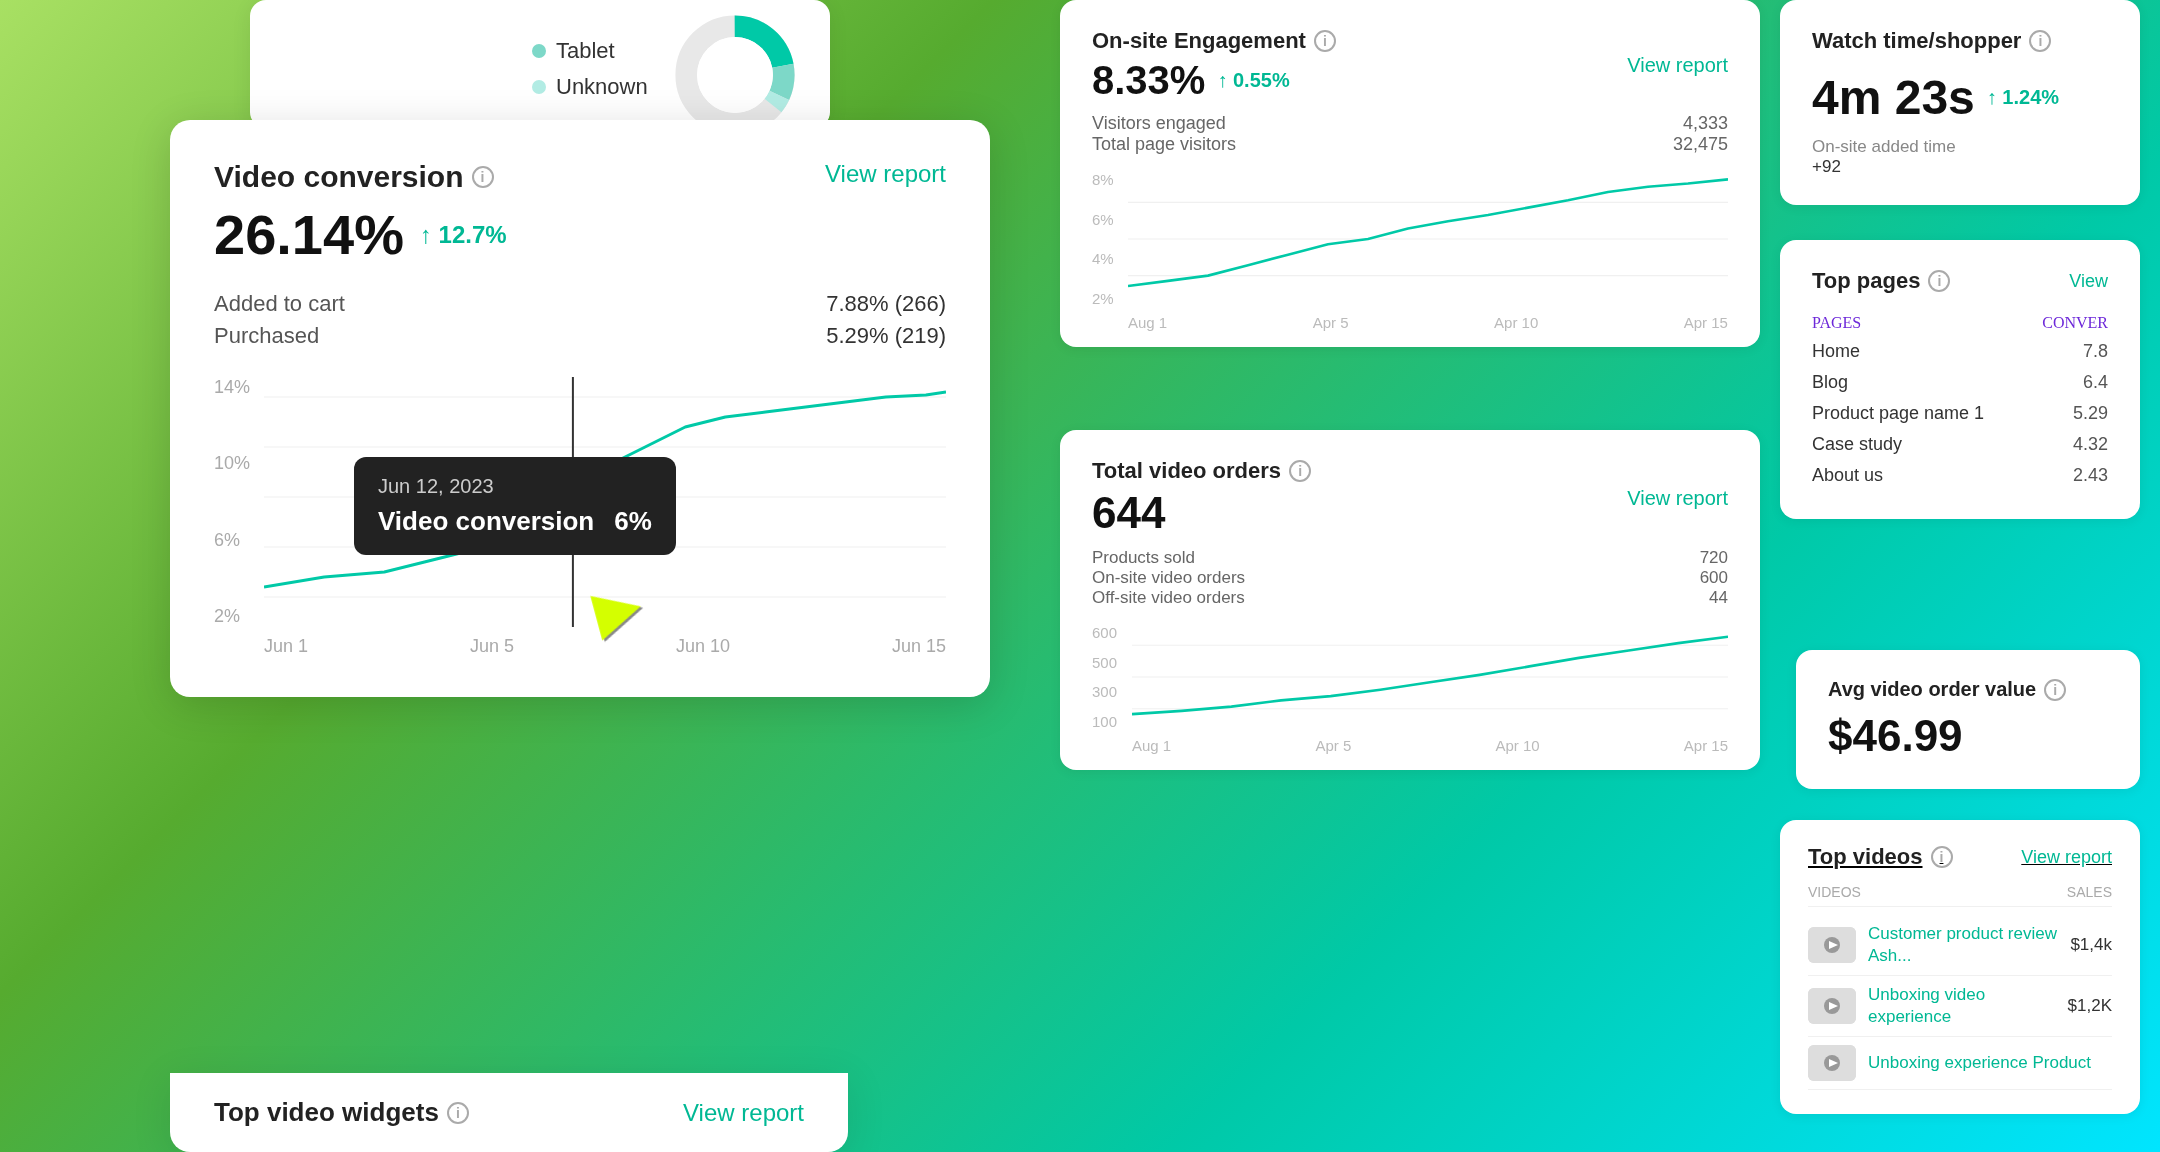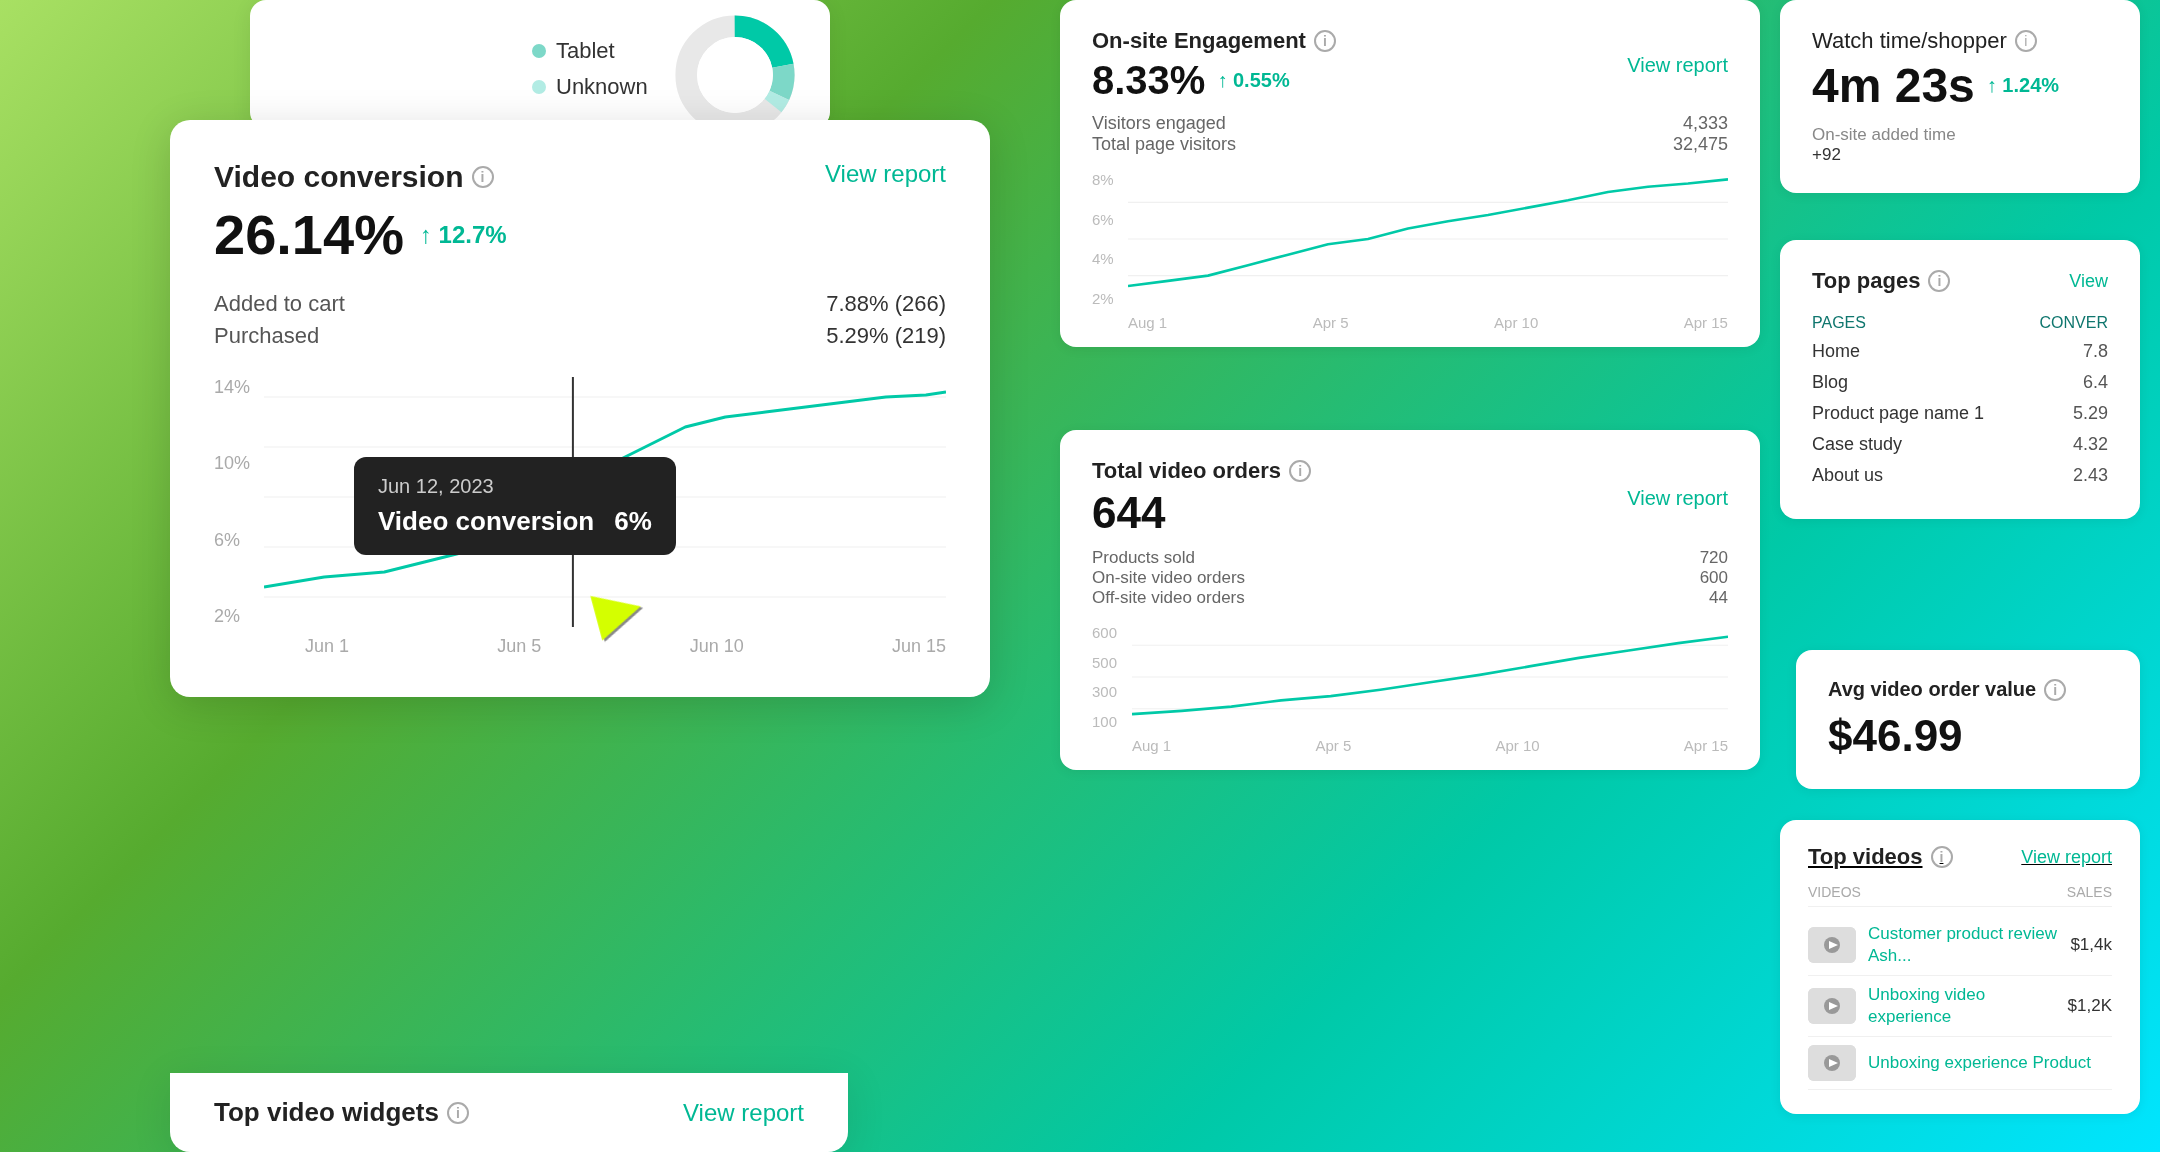--- a/index.html
+++ b/index.html
@@ -167,21 +167,20 @@
 
     .chart-x-labels {
       position: absolute;
       bottom: 0;
       left: 50px;
       right: 0;
       display: flex;
       justify-content: space-between;
       font-size: 18px;
       color: #aaa;
-      margin-left: 41px;
     }
 
     .chart-svg-area {
       position: absolute;
       left: 50px;
       right: 0;
       top: 0;
       bottom: 30px;
     }
 
@@ -244,24 +243,25 @@
 
     
     .pages-table {
       width: 100%;
       border-collapse: collapse;
       font-size: 18px;
     }
 
     .pages-table th {
       text-align: left;
-      color: #0f766e;
+      color: #6d28d9;
       font-weight: 500;
       padding: 4px 0;
       font-size: 16px;
+      font-family: Liberation Serif, serif;
     }
 
     .pages-table th:last-child {
       text-align: right;
     }
 
     .pages-table td {
       padding: 5px 0;
       color: #333;
     }
@@ -511,21 +511,21 @@
     <div style="position:absolute; bottom:0; left:40px; right:0; display:flex; justify-content:space-between; font-size:15px; color:#bbb;">
       <span>Aug 1</span>
       <span>Apr 5</span>
       <span>Apr 10</span>
       <span>Apr 15</span>
     </div>
   </div>
 </div>
 
 <div style="position:absolute; top:0; right:20px; width:360px; background:white; border-radius:16px; padding:28px 32px; box-shadow:0 2px 12px rgba(0,0,0,0.07);">
-  <div style="font-size:22px; font-weight:400; color:#222; display:flex; align-items:center; gap:8px; margin-bottom:4px;">
+  <div style="font-size:22px; font-weight:700; color:#222; display:flex; align-items:center; gap:8px; margin-bottom:16px;">
     <span>Watch time/shopper</span>
     <span class="info-icon">i</span>
   </div>
   <div style="display:flex; align-items:center; gap:12px; margin-bottom:12px;">
     <span style="font-size:48px; font-weight:800; color:#111;">4m 23s</span>
     <span style="font-size:20px; color:#00b894; font-weight:600;">↑ 1.24%</span>
   </div>
   <div style="font-size:17px; color:#888;">On-site added time</div>
   <div style="font-size:17px; color:#333;">+92</div>
 </div>

